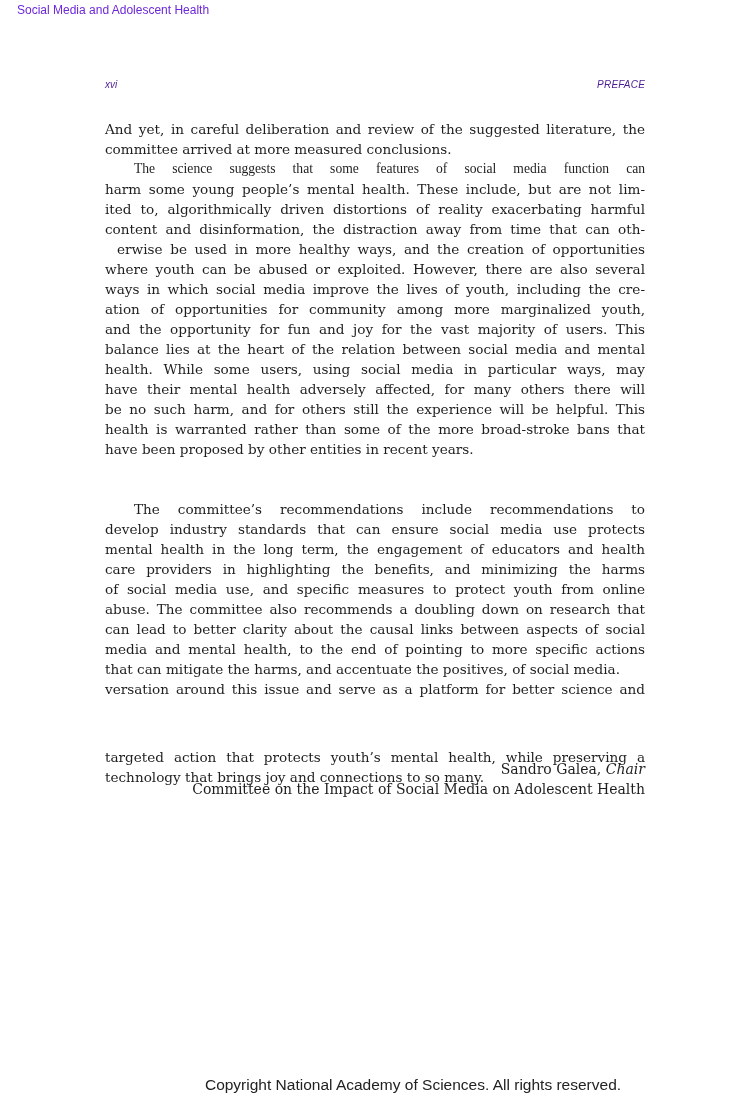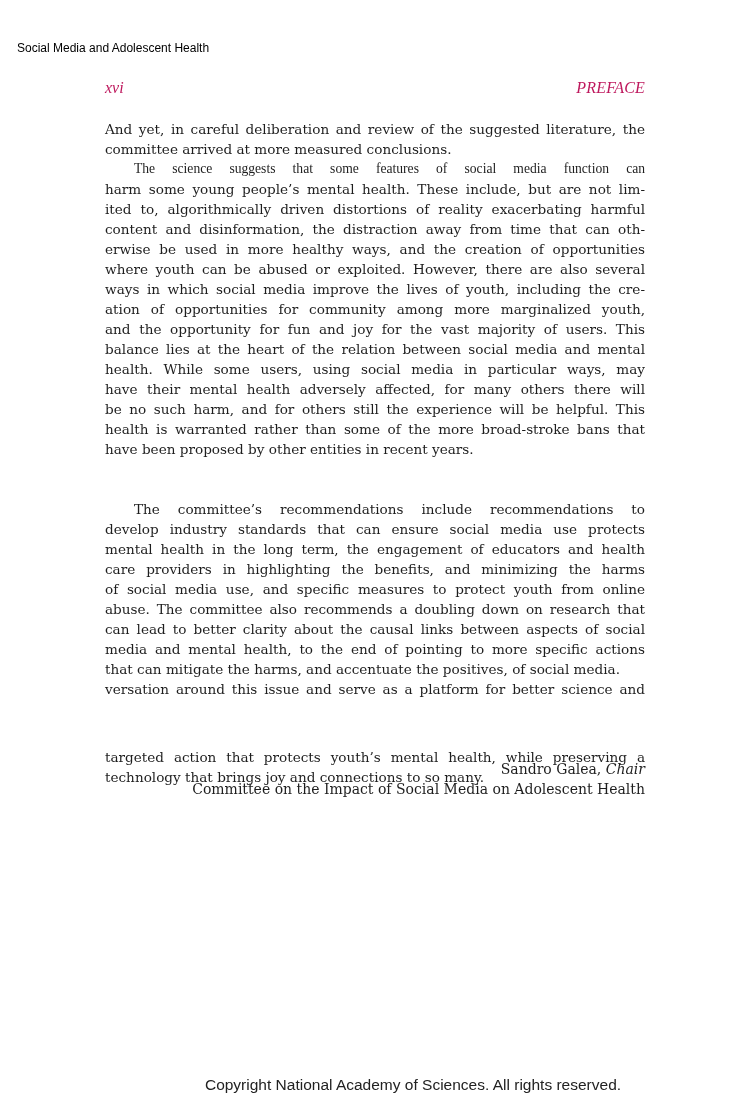--- a/index.html
+++ b/index.html
@@ -13,34 +13,33 @@
       position: relative;
       overflow: hidden;
       color: #1a1a1a;
     }
     .doc-header {
       position: absolute;
       left: 17px;
       top: 3px;
       font-family: "Liberation Sans", sans-serif;
       font-size: 12px;
-      color: #000000;
+      color: #6d28d9;
       white-space: nowrap;
-      margin-top: 38px;
     }
     .running-head {
       position: absolute;
       left: 105px;
       top: 79px;
       width: 540px;
       height: 18px;
-      font-family: Liberation Serif, serif;
+      font-family: Liberation Sans, sans-serif;
       font-style: italic;
-      font-size: 16px;
-      color: #be185d;
+      font-size: 10px;
+      color: #4c1d95;
     }
     .running-head .page-num {
       position: absolute;
       left: 0;
       top: 0;
     }
     .running-head .section {
       position: absolute;
       right: 0;
       top: 0;
@@ -109,21 +108,21 @@
   <span class="section">PREFACE</span>
 </div>
 
 <div class="body-text" id="body-text">
     <div class="line" style="white-space: nowrap;">And yet, in careful deliberation and review of the suggested literature, the</div>
     <div class="line last" style="white-space: nowrap;">committee arrived at more measured conclusions.</div>
     <div class="line indent" style="white-space: nowrap; font-family: Liberation Serif, serif;">The science suggests that some features of social media function can</div>
     <div class="line" style="white-space: nowrap;">harm some young people’s mental health. These include, but are not lim-</div>
     <div class="line" style="white-space: nowrap;">ited to, algorithmically driven distortions of reality exacerbating harmful</div>
     <div class="line" style="white-space: nowrap;">content and disinformation, the distraction away from time that can oth-</div>
-    <div class="line" style="white-space: nowrap;">erwise be used in more healthy ways, and the creation of opportunities</div>
+    <div class="line" style="white-space: nowrap; margin-left: 12px;">erwise be used in more healthy ways, and the creation of opportunities</div>
     <div class="line" style="white-space: nowrap;">where youth can be abused or exploited. However, there are also several</div>
     <div class="line" style="white-space: nowrap;">ways in which social media improve the lives of youth, including the cre-</div>
     <div class="line" style="white-space: nowrap;">ation of opportunities for community among more marginalized youth,</div>
     <div class="line" style="white-space: nowrap;">and the opportunity for fun and joy for the vast majority of users. This</div>
     <div class="line" style="white-space: nowrap;">balance lies at the heart of the relation between social media and mental</div>
     <div class="line" style="white-space: nowrap;">health. While some users, using social media in particular ways, may</div>
     <div class="line" style="white-space: nowrap;">have their mental health adversely affected, for many others there will</div>
     <div class="line" style="white-space: nowrap;">be no such harm, and for others still the experience will be helpful. This</div>
     <div class="line" style="white-space: nowrap;">health is warranted rather than some of the more broad-stroke bans that</div>
     <div class="line last" style="white-space: nowrap;">have been proposed by other entities in recent years.</div>

